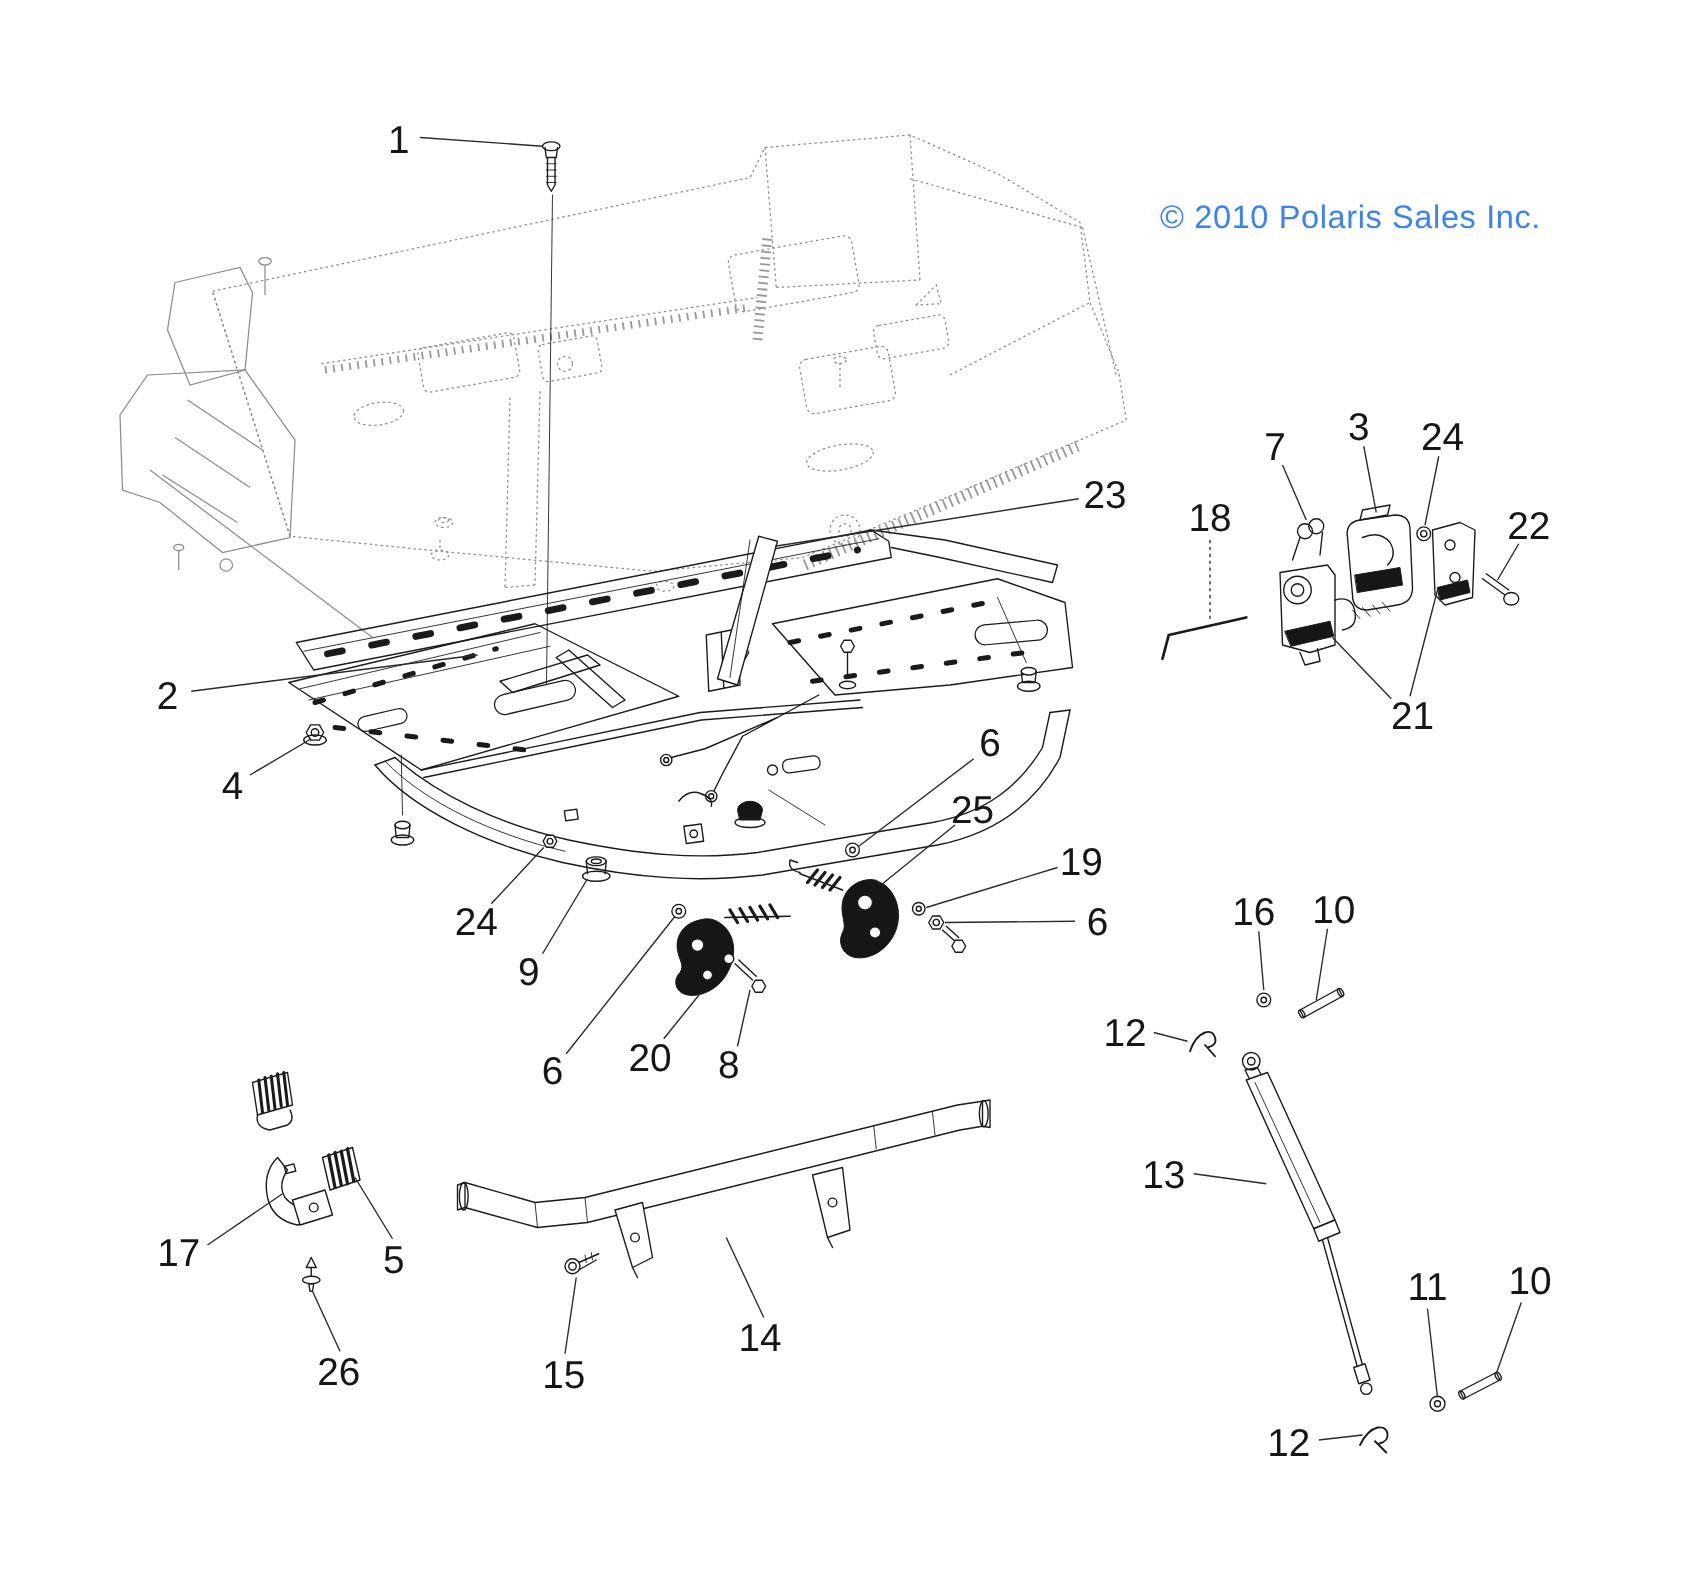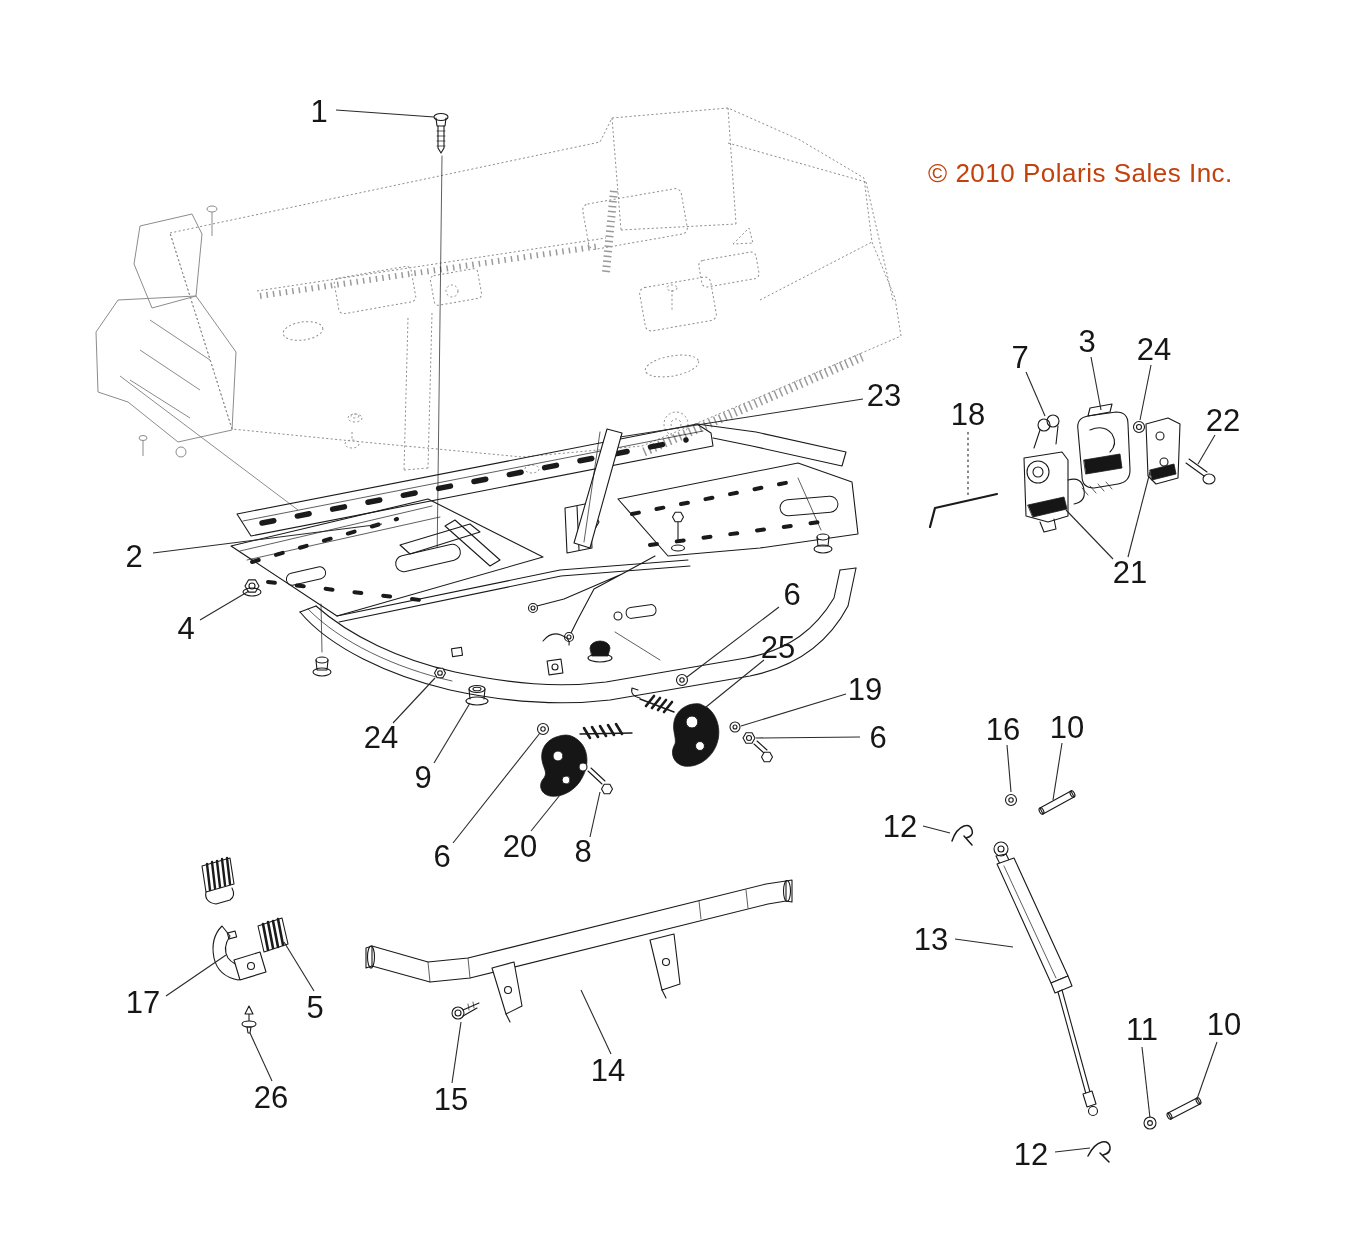--- a/index.html
+++ b/index.html
@@ -10,21 +10,21 @@
   .dotted{stroke-dasharray:2 2.4;}
   .ink{stroke:#1a1a1a;fill:none;stroke-width:1.1;stroke-linecap:round;stroke-linejoin:round;}
   .thin{stroke-width:.7;}
   .wfill{fill:#ffffff;stroke:#1a1a1a;stroke-width:1.1;stroke-linejoin:round;}
   .dark{fill:#161616;stroke:#1a1a1a;stroke-width:.8;}
   .hole{fill:#ffffff;stroke:#1a1a1a;stroke-width:1;}
   .hband{stroke:#9a9a9a;fill:none;}
   .leader{stroke:#2a2a2a;stroke-width:1.1;fill:none;}
   .leader.dot{stroke-dasharray:2.5 3;}
   .callout{font-family:"Liberation Sans",sans-serif;font-size:31px;fill:#161616;text-anchor:middle;}
-  #copyright{position:absolute;left:928px;top:158px;font-size:26px;color:#c2410c;
+  #copyright{position:absolute;left:928px;top:158px;font-size:26px;color:#3b82f6;
              letter-spacing:.5px;white-space:nowrap;}
 </style>
 </head>
 <body>
 
 <div id="stage">
 <svg width="1348" height="1257" viewBox="0 0 1348 1257">
 
   <g class="sketch dotted">
     <path d="M170,233 L600,142 L612,118 L728,108 L800,140 L864,178 L872,242 L895,298 L901,336

